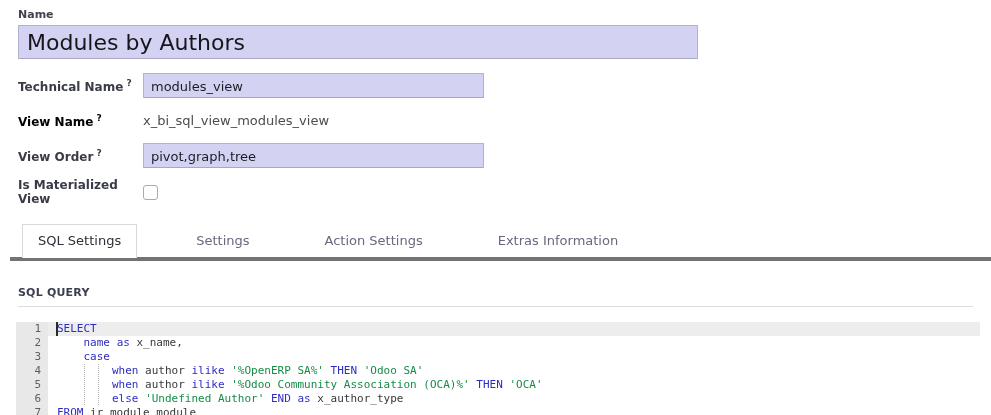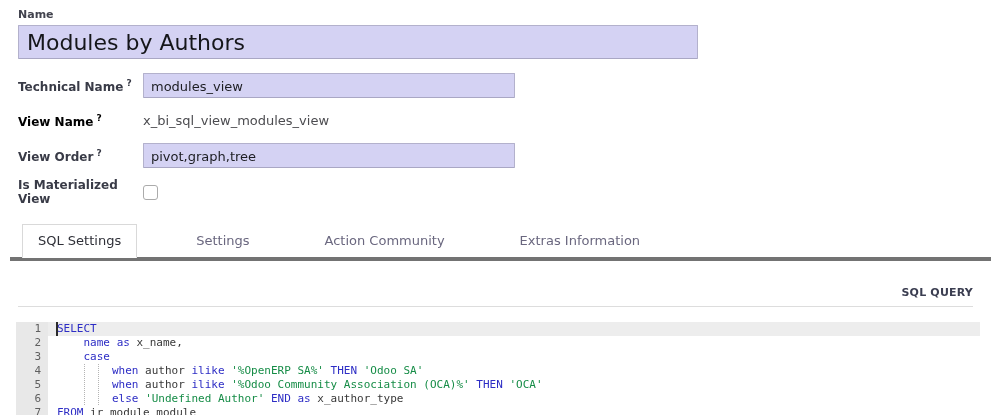--- a/index.html
+++ b/index.html
@@ -12,40 +12,40 @@
   .name-input { display:block; width:680px; height:34px; background:#d4d2f3;
                 border:1px solid #b3b1cc; border-bottom-color:#a9a7c4; border-radius:1px;
                 font-family:"DejaVu Sans", sans-serif; font-size:22px; color:#15161a;
                 padding:2px 8px; outline:none; margin-bottom:14px; }
 
   
   .row { display:flex; align-items:center; margin-bottom:10px; min-height:25px; }
   .flabel { width:125px; flex:0 0 125px; font-size:12px; font-weight:700; color:#393b47; }
   .flabel.muted { color:#000000; }
   .flabel sup { font-size:9px; font-weight:700; cursor:pointer; }
-  .o-input { width:372px; height:25px; background:#d4d2f3;
+  .o-input { width:341px; height:25px; background:#d4d2f3;
              border:1px solid #b3b1cc; border-bottom-color:#a9a7c4; border-radius:1px;
              font-family:"DejaVu Sans", sans-serif; font-size:13px; color:#1c1d22;
              padding:4px 7px 2px 7px; outline:none; }
   .ro-value { font-size:13px; color:#4c4c50; }
   .o-checkbox { width:15px; height:15px; border:1px solid #ababab; border-radius:3px;
                 background:#fff; display:inline-block; cursor:pointer; }
 
   
   .nav-tabs { margin-top:18px; margin-left:10px; border-bottom:4px solid #737373;
               display:flex; align-items:flex-end;gap:31px; }
   .nav-tab { font-size:13px; color:#6a677f; padding:8px 15px 9px 15px; cursor:pointer;
              border:1px solid transparent; margin-bottom:-1px; margin-left:12px; background:transparent; }
   .nav-tab:first-child { margin-left:12px; }
   .nav-tab + .nav-tab { margin-left:12px; }
   .nav-tab.active { color:#2f3038; background:#fff;
                     border-color:#d9d9d9 #d9d9d9 #ffffff #d9d9d9; }
 
   
-  .sql-head { margin:25px 18px 12px 18px;text-align:right; }
+  .sql-head { margin:25px 18px 12px 18px; }
   .sql-title { font-size:11px; font-weight:700; color:#3b3e51; letter-spacing:.2px; }
   .sql-hr { border:none; border-top:1px solid #dddddd; margin-top:7px; }
 
   
   .editor { margin:15px 0 0 16px; width:964px; display:block; position:relative;
             font-family:"DejaVu Sans Mono", monospace; font-size:11px; line-height:14px;
             cursor:text; }
   .code-line { display:flex; white-space:pre; height:14px; }
   .gut { flex:0 0 32px; background:#e8e8e8; color:#5f5f5f; text-align:right;
          padding-right:7px; user-select:none; }
@@ -79,21 +79,21 @@
       <div class="row">
         <label class="flabel">Is Materialized View</label>
         <span class="o-checkbox"></span>
       </div>
     </div>
 </div>
 
 <div class="nav-tabs" id="nav-tabs">
     <div class="nav-tab active">SQL Settings</div>
     <div class="nav-tab">Settings</div>
-    <div class="nav-tab">Action Community</div>
+    <div class="nav-tab">Action Settings</div>
     <div class="nav-tab">Extras Information</div>
   </div>
 
 <div class="sql-head">
   <div class="sql-title">SQL QUERY</div>
   <hr class="sql-hr">
 </div>
 
 <div class="editor" id="editor">
     <div class="code-line active"><span class="gut">1</span><span class="ln-content"><span class="caret"></span><span class="tok-kw">SELECT</span></span></div>

